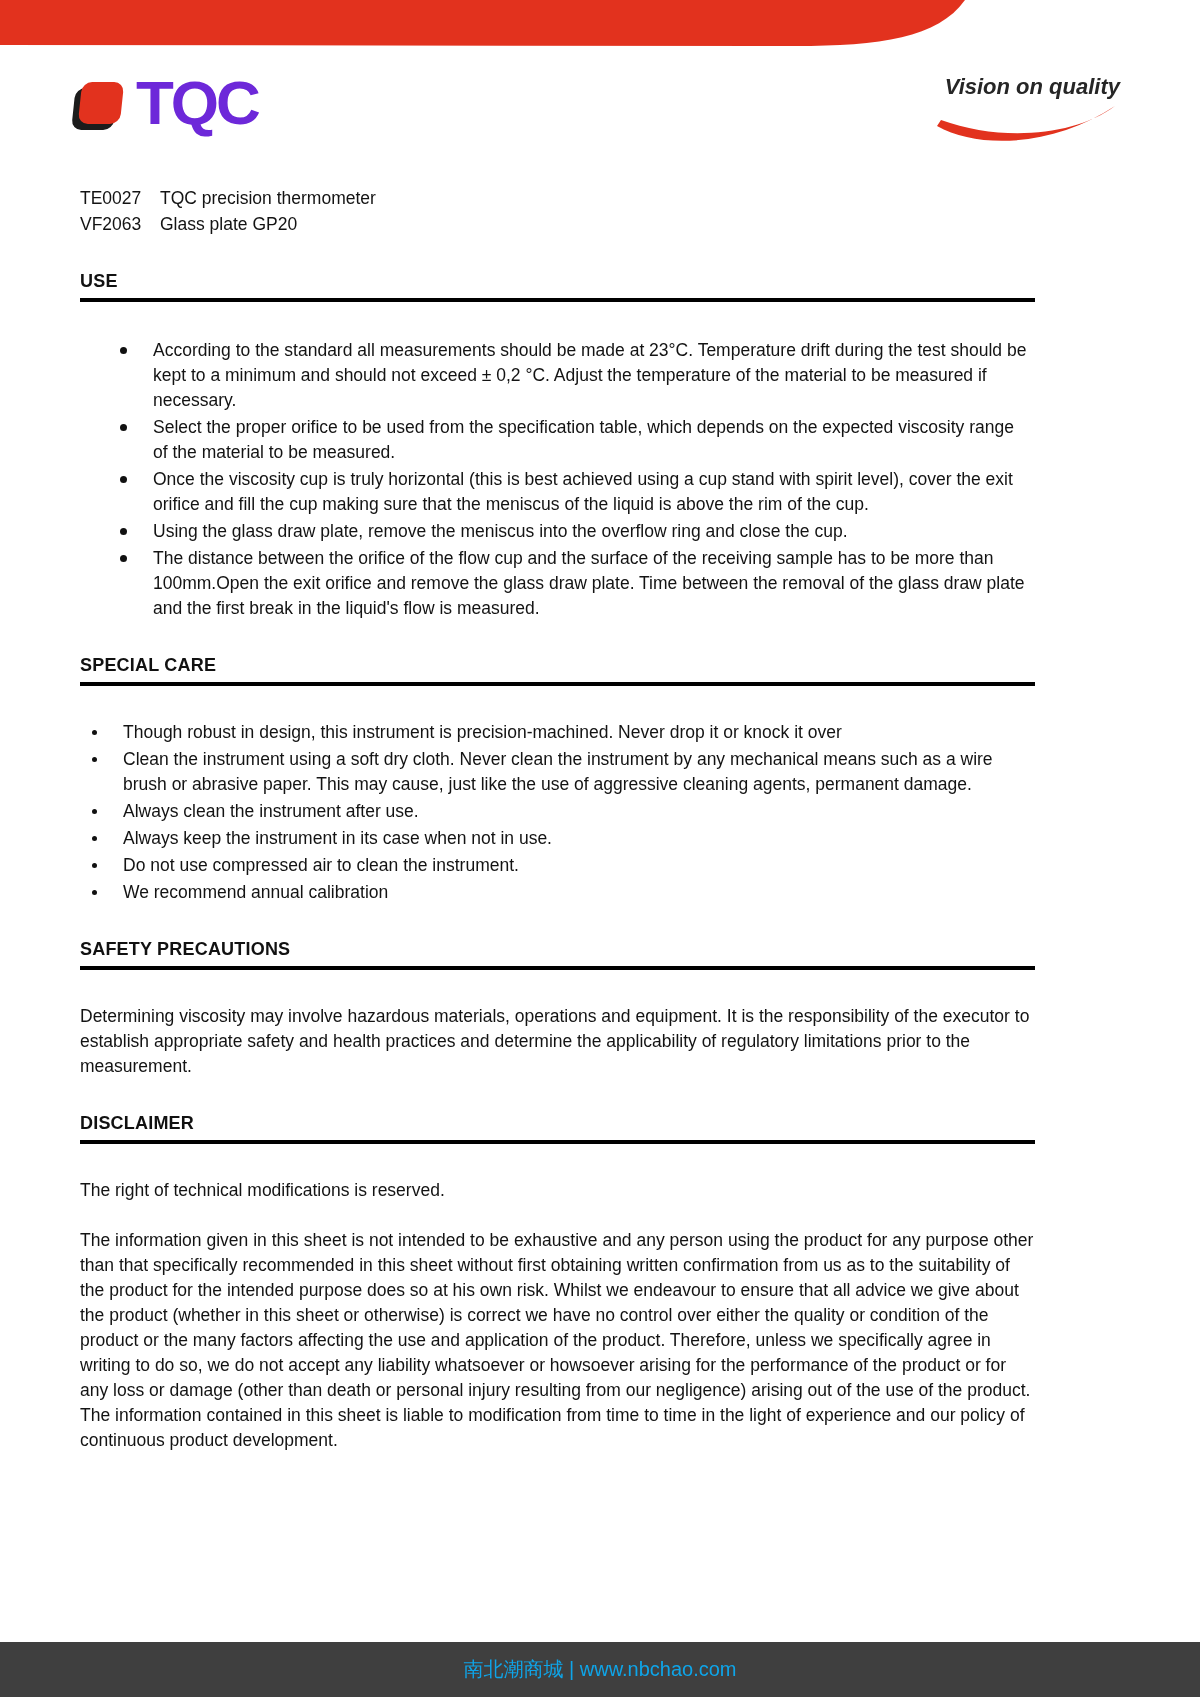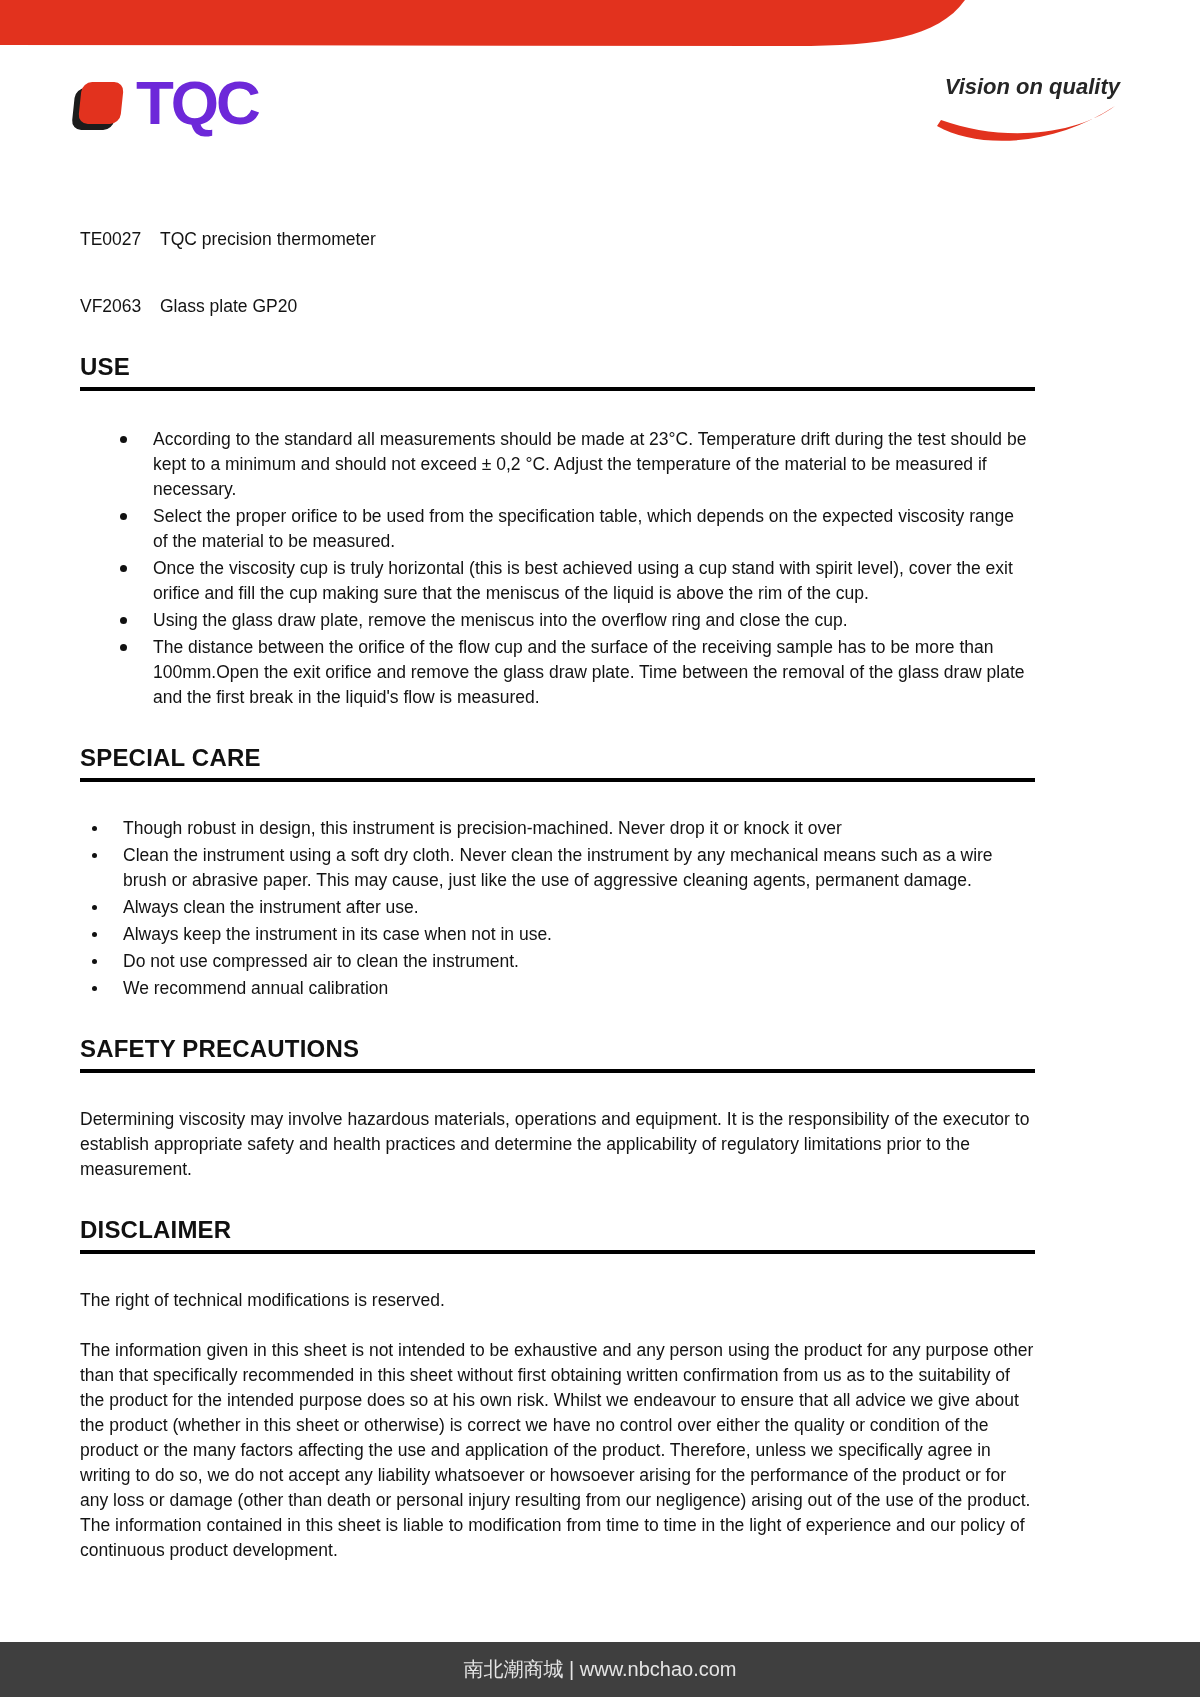--- a/index.html
+++ b/index.html
@@ -34,27 +34,27 @@
   .tagline-text{
     font-size:22px;font-weight:bold;font-style:italic;color:#262626;
     white-space:nowrap;
   }
   .tagline-swoosh{display:block;margin-top:2px;margin-left:auto;}
 
   
   .content{position:absolute;top:185px;left:80px;width:955px;}
 
   .product-row{font-size:17.5px;line-height:26px;}
-  .product-code{display:inline-block;width:80px;margin-top:41px;}
+  .product-code{display:inline-block;width:80px;}
   .product-name{display:inline;}
 
   .section{margin-top:34px;}
   .sec-title{
     margin:0 0 6px 0;
-    font-size:24px;font-weight:bold;letter-spacing:.2px;
+    font-size:18px;font-weight:bold;letter-spacing:.2px;
     color:#111;
   }
   .sec-rule{height:4px;background:#000;width:100%;}
 
   ul.bullets{
     list-style:none;margin:36px 0 0 0;padding:0;
     font-size:17.5px;line-height:25px;
   }
   ul.bullets li{position:relative;margin:0 4px 2px 0;}
   ul.bullets.big{padding-left:40px;}
@@ -72,21 +72,21 @@
 
   .para{
     margin:34px 0 0 0;
     font-size:17.5px;line-height:25px;
   }
   .para + .para{margin-top:25px;}
 
   
   .footer{
     position:absolute;left:0;right:0;bottom:0;height:55px;
-    background:#3f3f3f;color:#e5e5e5;
+    background:#3f3f3f;color:#0ea5e9;
     display:flex;align-items:center;justify-content:center;
     font-size:20px;
   }
 </style>
 </head>
 <body>
 
 <div class="page">
 
   <svg class="top-swoosh" width="1200" height="50" viewBox="0 0 1200 50" aria-hidden="true">

